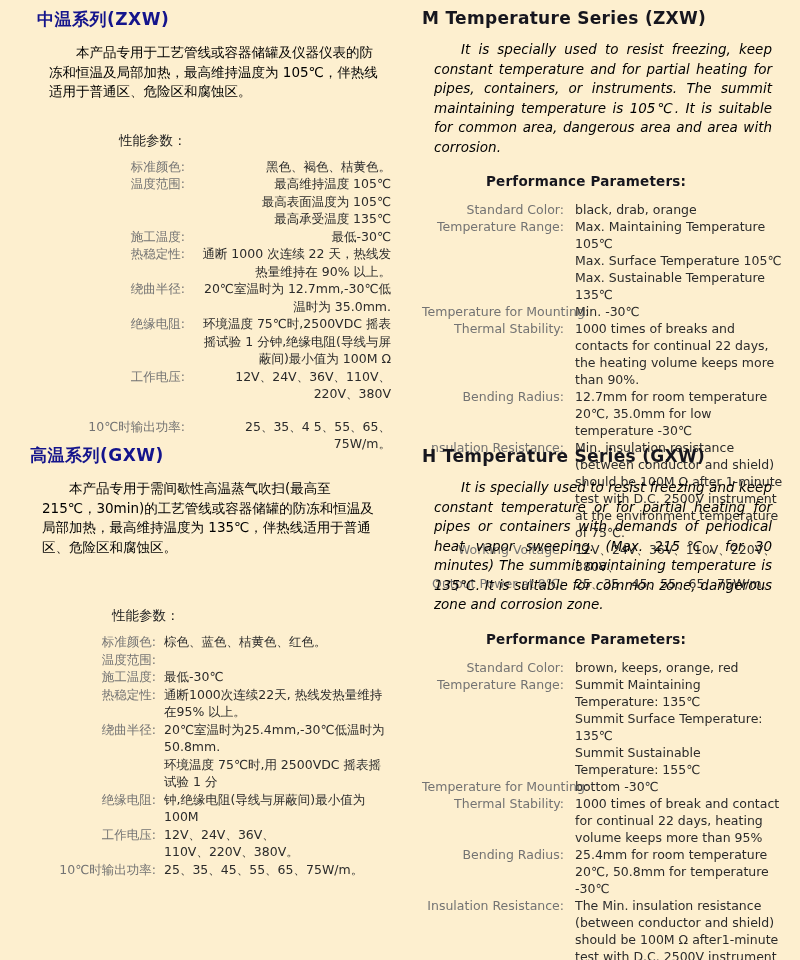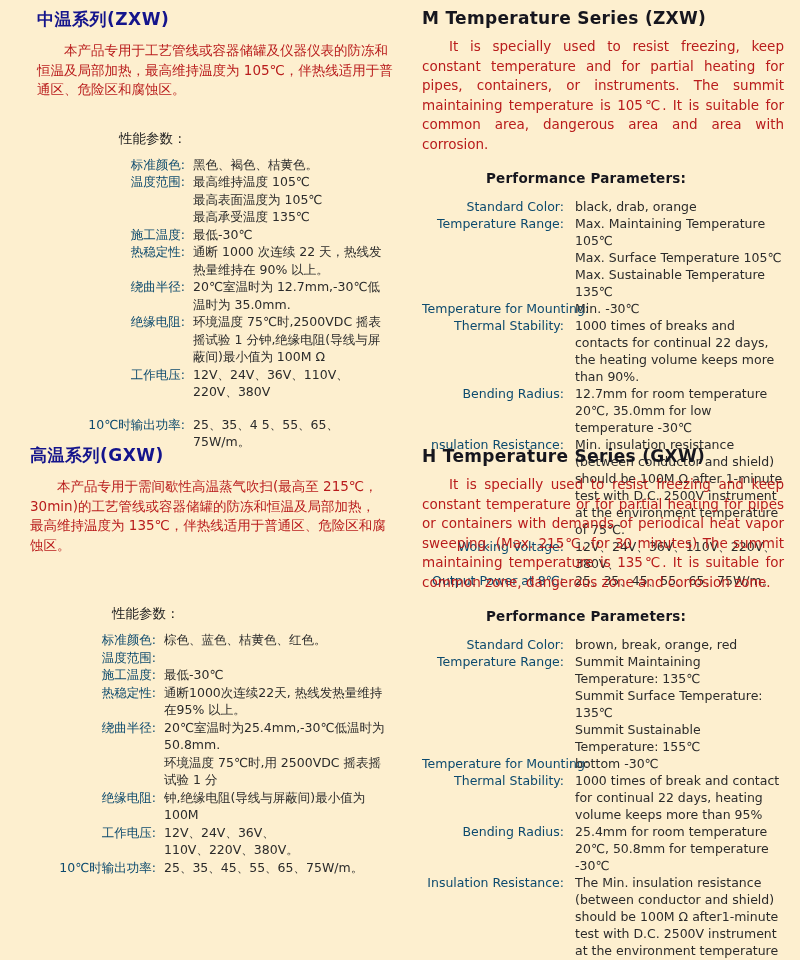--- a/index.html
+++ b/index.html
@@ -19,39 +19,39 @@
 
   .title-zh{
     font-size:17px;font-weight:bold;color:#14148c;
     margin:0 0 10px 0;letter-spacing:.5px;
   }
   .title-en{
     font-size:17px;font-weight:bold;color:#16161e;
     margin:0 0 9px 0;letter-spacing:.3px;
   }
   .intro{
-    font-size:13.5px;line-height:19.5px;margin:0;
-    text-indent:2em;color:#b91c1c;
-  }
-  .intro-en{text-align:justify;}
+    font-size:13.5px;line-height:19.5px;margin:12px;
+    text-indent:2em;color:#000000;
+  }
+  .intro-en{text-align:justify;font-style:italic;}
   .params-heading-zh{
     font-size:13.5px;font-weight:normal;margin:30px 0 8px 82px;color:#222;
   }
   .params-heading-zh2{margin-top:50px;}
   .params-heading-en{
     font-size:13.5px;font-weight:bold;margin:16px 0 12px 64px;color:#16161e;letter-spacing:.2px;
   }
   .params-heading-en2{margin-top:16px;}
 
   .prow{display:flex;align-items:flex-start;font-size:12.5px;line-height:17.5px;}
   .prow-en{line-height:17px;}
-  .plabel{flex:0 0 auto;text-align:right;white-space:nowrap;color:#0c4a6e;}
+  .plabel{flex:0 0 auto;text-align:right;white-space:nowrap;color:#737373;}
   .pvalue{margin-left:8px;white-space:pre-line;color:#2b2b2b;}
   .q-zh1 .plabel{width:148px;}
-  .q-zh1 .pvalue{width:198px;}
+  .q-zh1 .pvalue{width:198px;text-align:right;}
   .q-zh2 .plabel{width:126px;}
   .q-zh2 .pvalue{width:226px;}
   .q-en1 .plabel,.q-en2 .plabel{width:142px;}
   .q-en1 .pvalue,.q-en2 .pvalue{width:214px;margin-left:11px;}
   .gap-top{margin-top:15px;}
 </style>
 </head>
 <body>
 
 <div class="quad q-zh1">
@@ -176,21 +176,21 @@
   </div>
 </div>
 
 <div class="quad q-en2">
   <h2 class="title-en">H Temperature Series (GXW)</h2>
   <p class="intro intro-en">It is specially used to resist freezing and keep constant temperature or for partial heating for pipes or containers with demands of periodical heat vapor sweeping. (Max. 215℃, for 30 minutes) The summit maintaining temperature is 135℃. It is suitable for common zone, dangerous zone and corrosion zone.</p>
   <div class="params-heading-en params-heading-en2">Performance Parameters:</div>
 
   <div class="prow prow-en">
     <span class="plabel">Standard Color:</span>
-    <span class="pvalue">brown, break, orange, red</span>
+    <span class="pvalue">brown, keeps, orange, red</span>
   </div>
   <div class="prow prow-en">
     <span class="plabel">Temperature Range:</span>
     <span class="pvalue">Summit Maintaining Temperature: 135℃
 Summit Surface Temperature: 135℃
 Summit Sustainable Temperature: 155℃</span>
   </div>
   <div class="prow prow-en">
     <span class="plabel">Temperature for Mounting:</span>
     <span class="pvalue">bottom -30℃</span>

